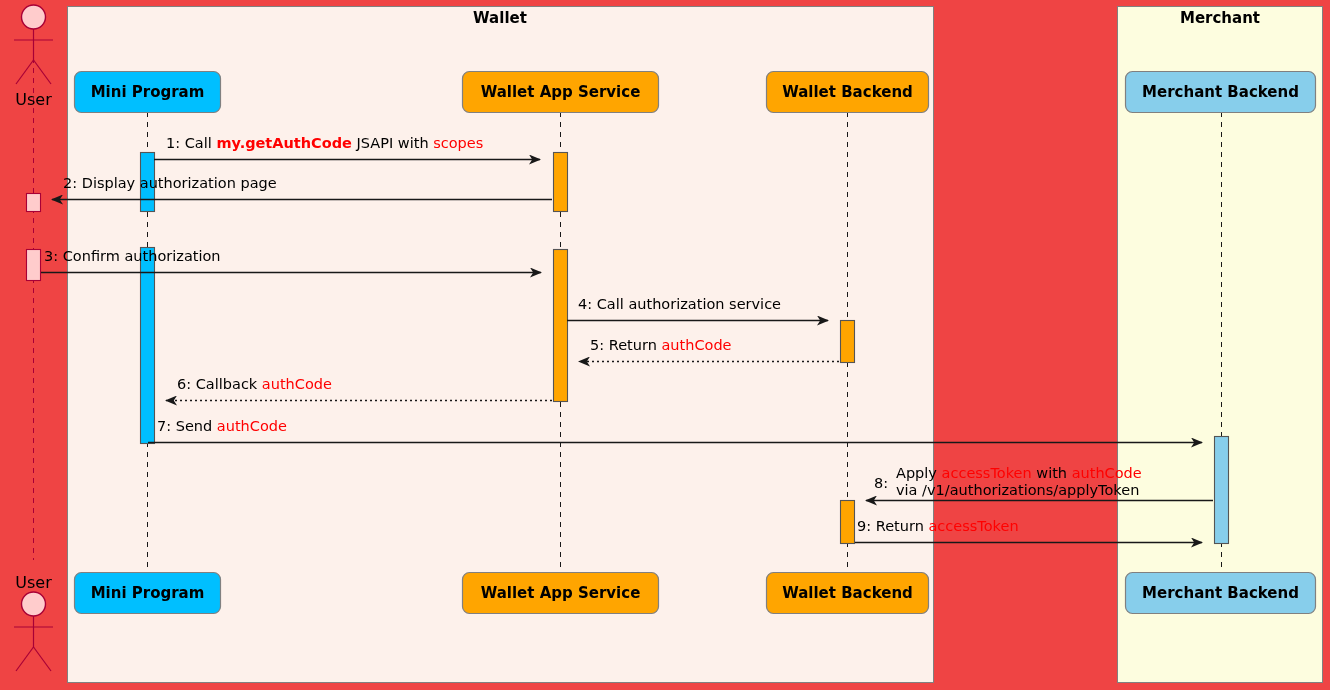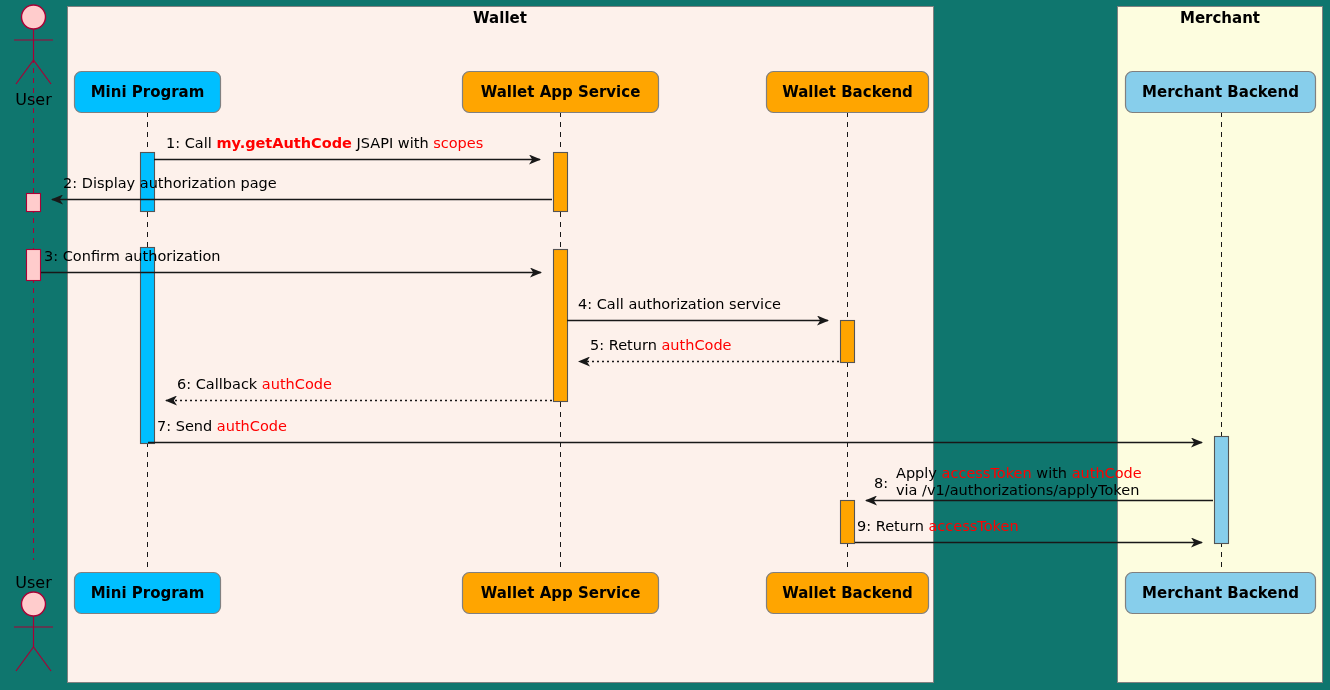--- a/index.html
+++ b/index.html
@@ -8,21 +8,21 @@
     background: #ffffff;
   }
   body {
     font-family: "DejaVu Sans", sans-serif;
   }
   #diagram-root {
     position: relative;
     width: 1330px;
     height: 690px;
     overflow: hidden;
-    background: #0f766e;
+    background: #ef4444;
   }
   #seq-svg {
     position: absolute;
     left: 0;
     top: 0;
   }
   .grp-title {
     font-weight: bold;
     font-size: 15px;
     fill: #000000;

